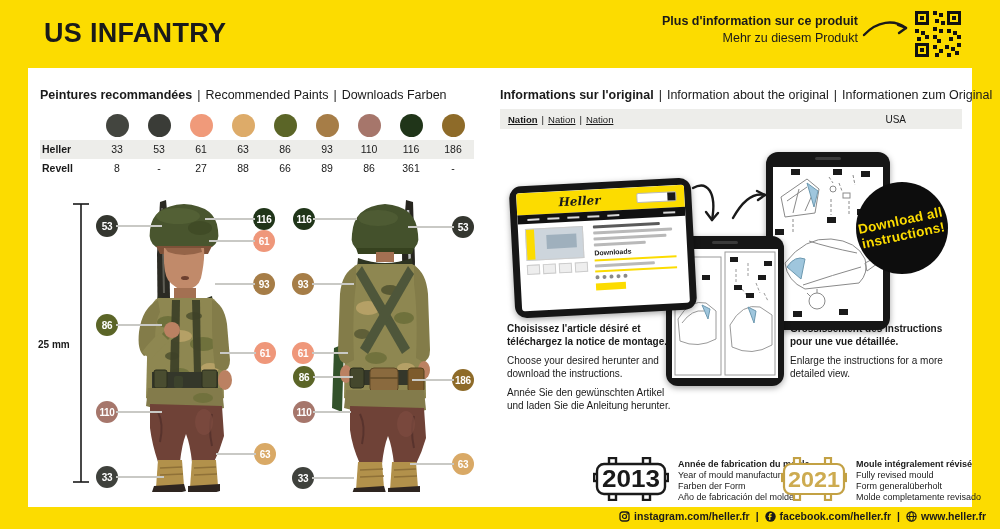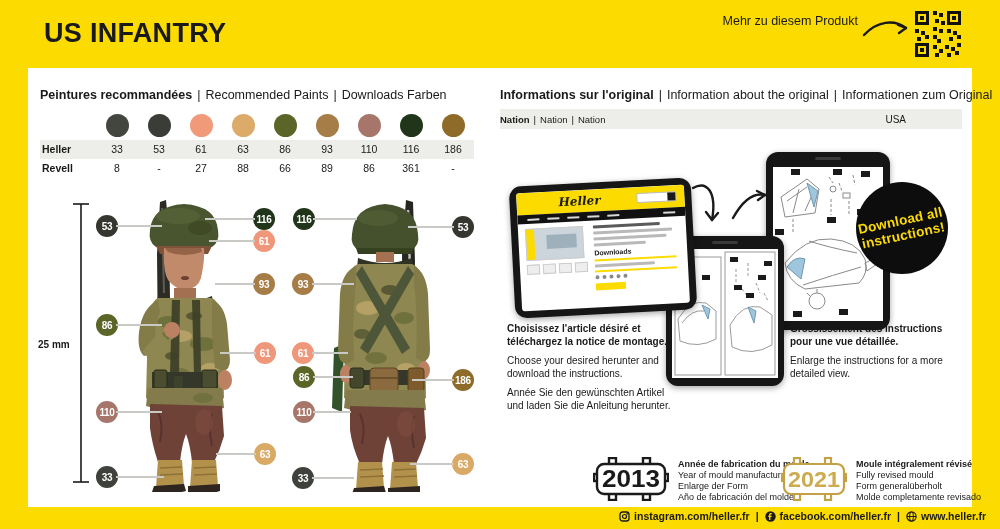--- a/index.html
+++ b/index.html
@@ -36,21 +36,21 @@
 
   
   .callout{position:absolute;width:22px;height:22px;border-radius:50%;color:#fff;
            font-size:10px;font-weight:bold;display:flex;align-items:center;justify-content:center;z-index:5;}
   .callout-line{position:absolute;top:10px;height:2px;background:#c9c9c5;z-index:-1;}
   .callout span{position:relative;letter-spacing:-.3px;}
 
   
   .nation-row{left:500px;top:109px;width:462px;height:20px;background:var(--band,#ededea);
               display:flex;align-items:center;font-size:9.5px;padding:0;box-sizing:border-box;}
-  .nation-row .labels{}
+  .nation-row .labels{padding-left:8px;text-decoration:underline;}
   .nation-row .labels .b{font-weight:bold;}
   .nation-row .sep2{margin:0 4px;}
   .nation-value{margin-left:auto;margin-right:56px;font-size:10px;}
 
   
   .tablet{position:absolute;background:#161616;border-radius:12px;box-shadow:0 2px 6px rgba(0,0,0,.35);}
   .t-screen{position:absolute;background:#fff;overflow:hidden;}
   .t3{left:766px;top:152px;width:124px;height:178px;z-index:1;}
   .t3 .t-screen{left:7px;right:7px;top:15px;bottom:9px;}
   .t2{left:666px;top:236px;width:118px;height:150px;z-index:2;}
@@ -107,20 +107,21 @@
   
   .footer{right:14px;top:510px;display:flex;align-items:center;gap:6px;font-size:10.5px;font-weight:bold;}
   .f-item{display:flex;align-items:center;gap:4px;}
 </style>
 </head>
 <body>
 
 <div class="abs title">US INFANTRY</div>
 
 <div class="abs more-info">
+  <div class="b">Plus d'information sur ce produit</div>
   <div>Mehr zu diesem Produkt</div>
 </div>
 
 <svg class="abs hdr-arrow" width="50" height="28" viewBox="0 0 50 28">
   <path d="M2,19 C15,5 32,3 44,12" fill="none" stroke="#1a1a1a" stroke-width="2.4" stroke-linecap="round"></path>
   <path d="M44,12 L36,9 M44,12 L37,17" fill="none" stroke="#1a1a1a" stroke-width="2.4" stroke-linecap="round"></path>
 </svg>
 
 <svg class="abs qr" width="50" height="50" viewBox="0 0 50 50" shape-rendering="crispEdges">
   <g fill="#111">
@@ -539,21 +540,21 @@
       <rect x="50" y="35" width="7" height="8"></rect>
     <rect x="1" y="17" width="8" height="7"></rect>
       <rect x="67" y="17" width="8" height="7"></rect>
     <rect x="4" y="7" width="68" height="30" rx="7"></rect>
   </g>
   <text x="38" y="30" text-anchor="middle" font-size="23" font-weight="bold" fill="#1a1a1a" textLength="58" lengthAdjust="spacingAndGlyphs">2013</text>
 </svg>
 <div class="abs mould-text mt1">
   <div class="b">Année de fabrication du moule</div>
   <div>Year of mould manufacture</div>
-  <div>Enlarge der Form</div>
+  <div>Farben der Form</div>
   <div>Año de fabricación del molde</div>
 </div>
 
 <svg class="abs stamp2" width="66" height="44" viewBox="0 0 66 44">
   <g stroke="#c3a144" stroke-width="2.2" fill="#ffffff">
     <rect x="13" y="1" width="6" height="8"></rect>
       <rect x="44" y="1" width="6" height="8"></rect>
     <rect x="13" y="35" width="6" height="8"></rect>
       <rect x="44" y="35" width="6" height="8"></rect>
     <rect x="1" y="17" width="7" height="7"></rect>

